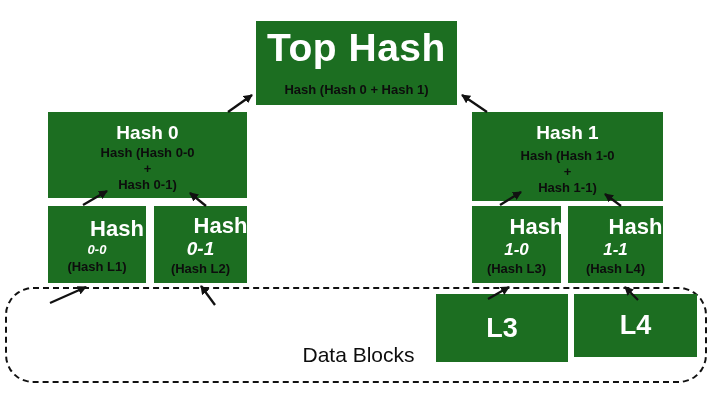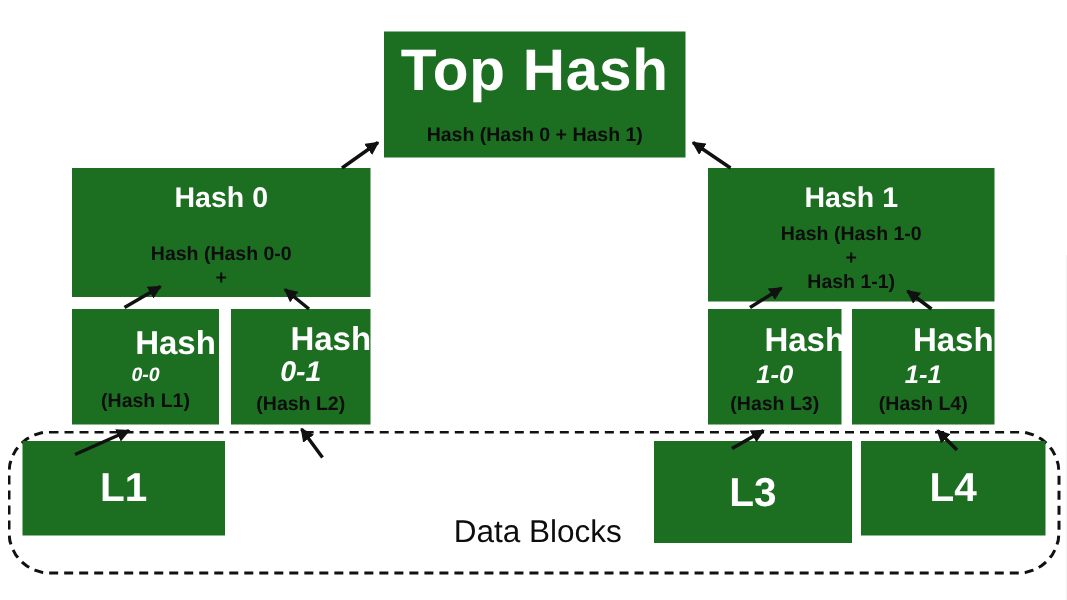--- a/index.html
+++ b/index.html
@@ -89,20 +89,21 @@
   <div class="node top-hash">
     <div class="node-title">Top Hash</div>
     <div class="node-formula">Hash (Hash 0 + Hash 1)</div>
   </div>
 
   <div class="node lvl2 hash-0">
     <div class="node-title">Hash 0</div>
     <div class="node-formula">
       <div>Hash (Hash 0-0</div>
       <div>+</div>
+      <div>Hash 0-1)</div>
     </div>
   </div>
 
   <div class="node lvl2 hash-1">
     <div class="node-title">Hash 1</div>
     <div class="node-formula">
       <div>Hash (Hash 1-0</div>
       <div>+</div>
       <div>Hash 1-1)</div>
     </div>
@@ -125,23 +126,20 @@
     <div class="node-suffix">1-0</div>
     <div class="node-formula">(Hash L3)</div>
   </div>
 
   <div class="node lvl3 hash-1-1">
     <div class="node-title">Hash</div>
     <div class="node-suffix">1-1</div>
     <div class="node-formula">(Hash L4)</div>
   </div>
 
-  <div class="node leaf leaf-l1">
-    <div class="node-title">L1</div>
-  </div>
   <div class="node leaf leaf-l3">
     <div class="node-title">L3</div>
   </div>
   <div class="node leaf leaf-l4">
     <div class="node-title">L4</div>
   </div>
 
   <div class="data-blocks-label">Data Blocks</div>
 
   <svg class="arrow-layer" viewBox="0 0 711 400" xmlns="http://www.w3.org/2000/svg">

